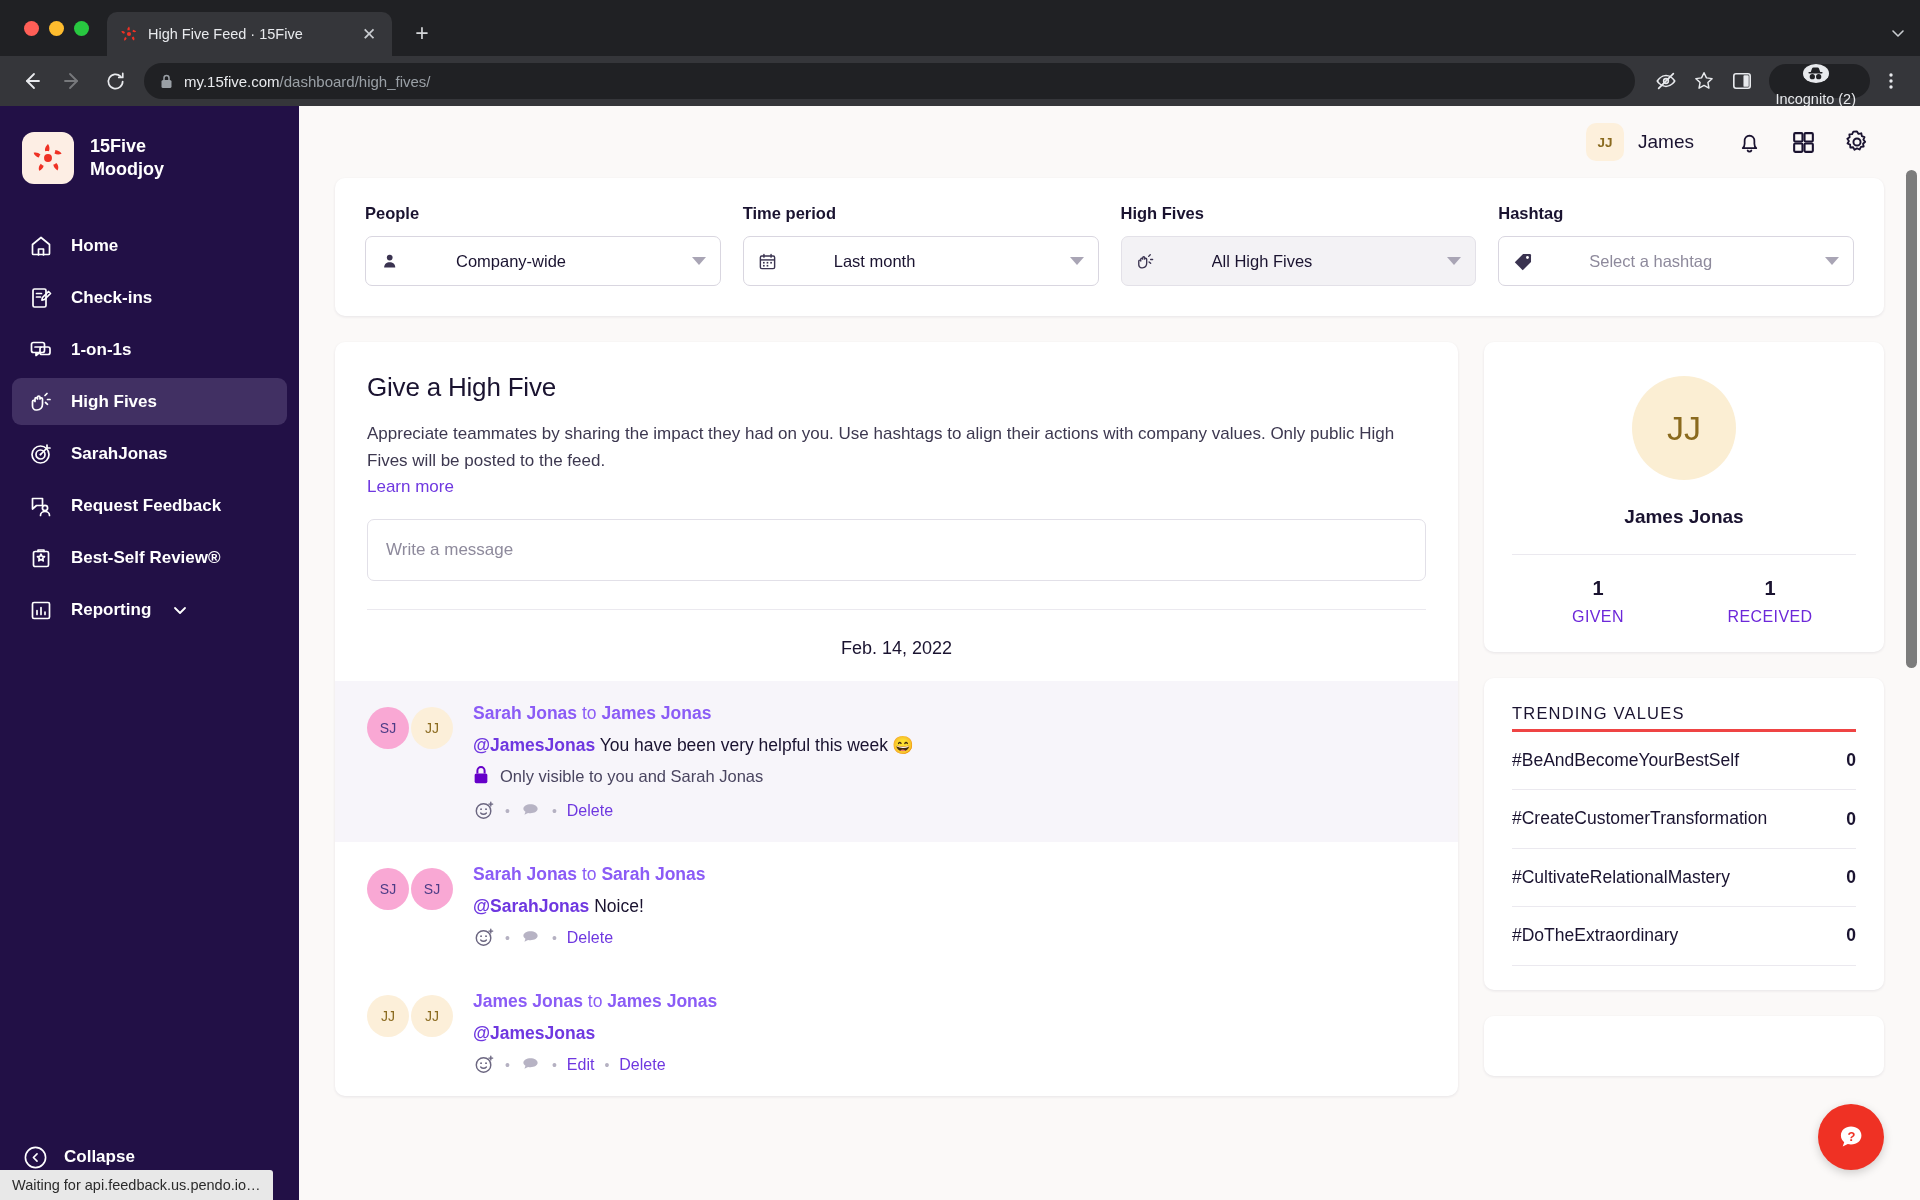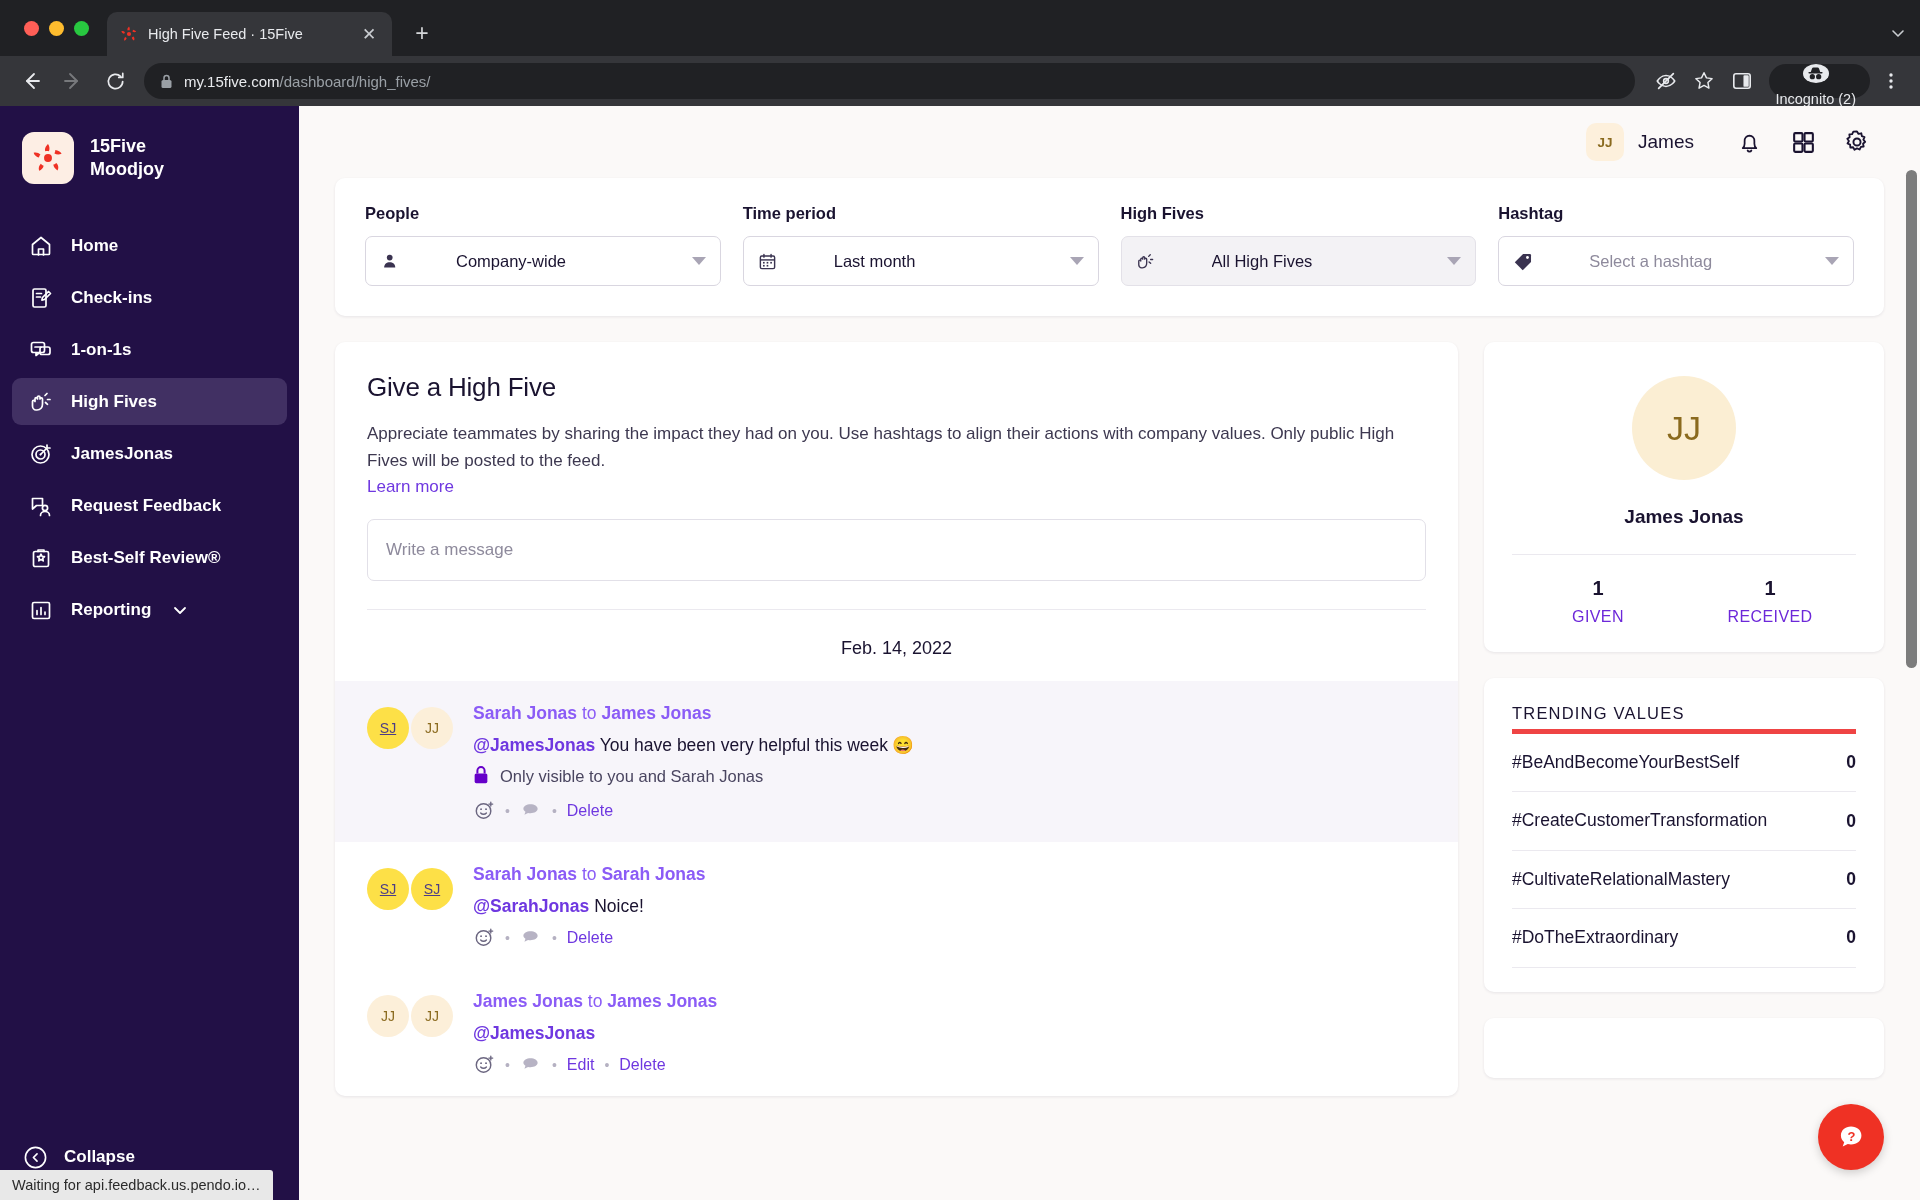--- a/index.html
+++ b/index.html
@@ -119,21 +119,21 @@
     margin-top: 22px; height:62px; border:1px solid #e2e0e8; border-radius:7px;
     display:flex; align-items:center; padding: 0 18px; font-size:17px; color:#8e8a9c;
   }
   .give-sep { height:1px; background:#ebe9ef; margin-top: 28px; }
   .date-hdr { text-align:center; font-size:18px; color:#1a1330; padding: 28px 0 22px 0; }
 
   .post { display:flex; gap:20px; padding: 22px 32px 20px 32px; }
   .post.hl { background:#f7f5fa; }
   .avatars { display:flex; flex:0 0 auto; padding-top:4px; }
   .av { width:42px;height:42px;border-radius:50%;display:flex;align-items:center;justify-content:center;font-size:14px;font-weight:400; }
-  .av.purple { background:#fde047; color:#4c3c86;text-decoration:underline; }
+  .av.purple { background:#f9a8d4; color:#4c3c86; }
   .av.peach  { background:#fcefd9; color:#8a6a1e; }
   .av + .av { margin-left: 2px; }
   .post-body { flex:1; min-width:0; }
   .post-head { font-size:17.5px; color:#8b5cf6; margin-bottom:11px; }
   .post-head b { font-weight:700; }
   .post-msg { font-size:17.5px; color:#1a1330; margin-bottom:10px; }
   .mention { color:#6f38e0; font-weight:700; }
   .visnote { display:flex; align-items:center; gap:11px; font-size:16.5px; color:#4a4560; margin-bottom:12px; }
   .post-actions { display:flex; align-items:center; gap:10px; font-size:16px; color:#6f38e0; }
   .post-actions .sep { color:#b5b1c2; font-size:14px; }
@@ -145,21 +145,21 @@
   .profile-name { font-size:19px; font-weight:700; color:#1a1330; }
   .profile-sep { height:1px; background:#ebe9ef; margin: 26px 0 22px 0; }
   .stats { display:flex; }
   .stat { flex:1; }
   .stat-n { font-size:20px; font-weight:700; color:#1a1330; }
   .stat-l { font-size:16px; color:#6d28d9; letter-spacing:.4px; margin-top:8px; }
 
   .tv-card { padding: 26px 28px 24px 28px; margin-bottom:26px; }
   .tv-title { font-size:16.5px; color:#1a1330; letter-spacing:1.2px; margin-bottom:6px; }
   .tv-row { display:flex; align-items:center; gap:14px; border-top:1px solid #ebe9ef; padding: 16px 0; }
-  .tv-row:first-of-type { border-top:5px solid #ef4444;justify-content:flex-end; }
+  .tv-row:first-of-type { border-top:3px solid #ef4444;justify-content:flex-end; }
   .tv-last { border-top:1px solid #ebe9ef; height:0; }
   .tv-name { flex:1; font-size:17.5px; color:#1a1330; line-height:1.45; word-break:break-word; }
   .tv-val { font-size:17.5px; font-weight:700; color:#1a1330; }
   .stub-card { height: 60px; }
 
   
   .help {
     position:absolute; right:36px; bottom:30px; width:66px;height:66px;border-radius:50%;
     background:#ef3124; display:flex;align-items:center;justify-content:center;
     box-shadow: 0 3px 10px rgba(0,0,0,.18);
@@ -338,21 +338,21 @@
           </div>
           <div class="nav-item">
             <span class="nav-ic">
               <svg width="24" height="24" viewBox="0 0 24 24">
                 <circle cx="11.5" cy="12.5" r="8.5" stroke="#ffffff" stroke-width="1.7" fill="none" stroke-linecap="round" stroke-linejoin="round"></circle>
                 <circle cx="11.5" cy="12.5" r="4.5" stroke="#ffffff" stroke-width="1.7" fill="none" stroke-linecap="round" stroke-linejoin="round"></circle>
                 <circle cx="11.5" cy="12.5" r="1" fill="#ffffff"></circle>
                 <path d="M11.5 12.5l6.5-6.5M18 3v3h3" stroke="#ffffff" stroke-width="1.7" fill="none" stroke-linecap="round" stroke-linejoin="round"></path>
               </svg>
             </span>
-            <span>JamesJonas</span>
+            <span>SarahJonas</span>
           </div>
           <div class="nav-item">
             <span class="nav-ic">
               <svg width="24" height="24" viewBox="0 0 24 24">
                 <path d="M3.5 4.5h10v7h-6l-4 3.5z" stroke="#ffffff" stroke-width="1.7" fill="none" stroke-linecap="round" stroke-linejoin="round"></path>
                 <circle cx="16" cy="14" r="2.6" stroke="#ffffff" stroke-width="1.7" fill="none" stroke-linecap="round" stroke-linejoin="round"></circle>
                 <path d="M11.5 21.5c0-2.4 2-4 4.5-4s4.5 1.6 4.5 4" stroke="#ffffff" stroke-width="1.7" fill="none" stroke-linecap="round" stroke-linejoin="round"></path>
               </svg>
             </span>
             <span>Request Feedback</span>

